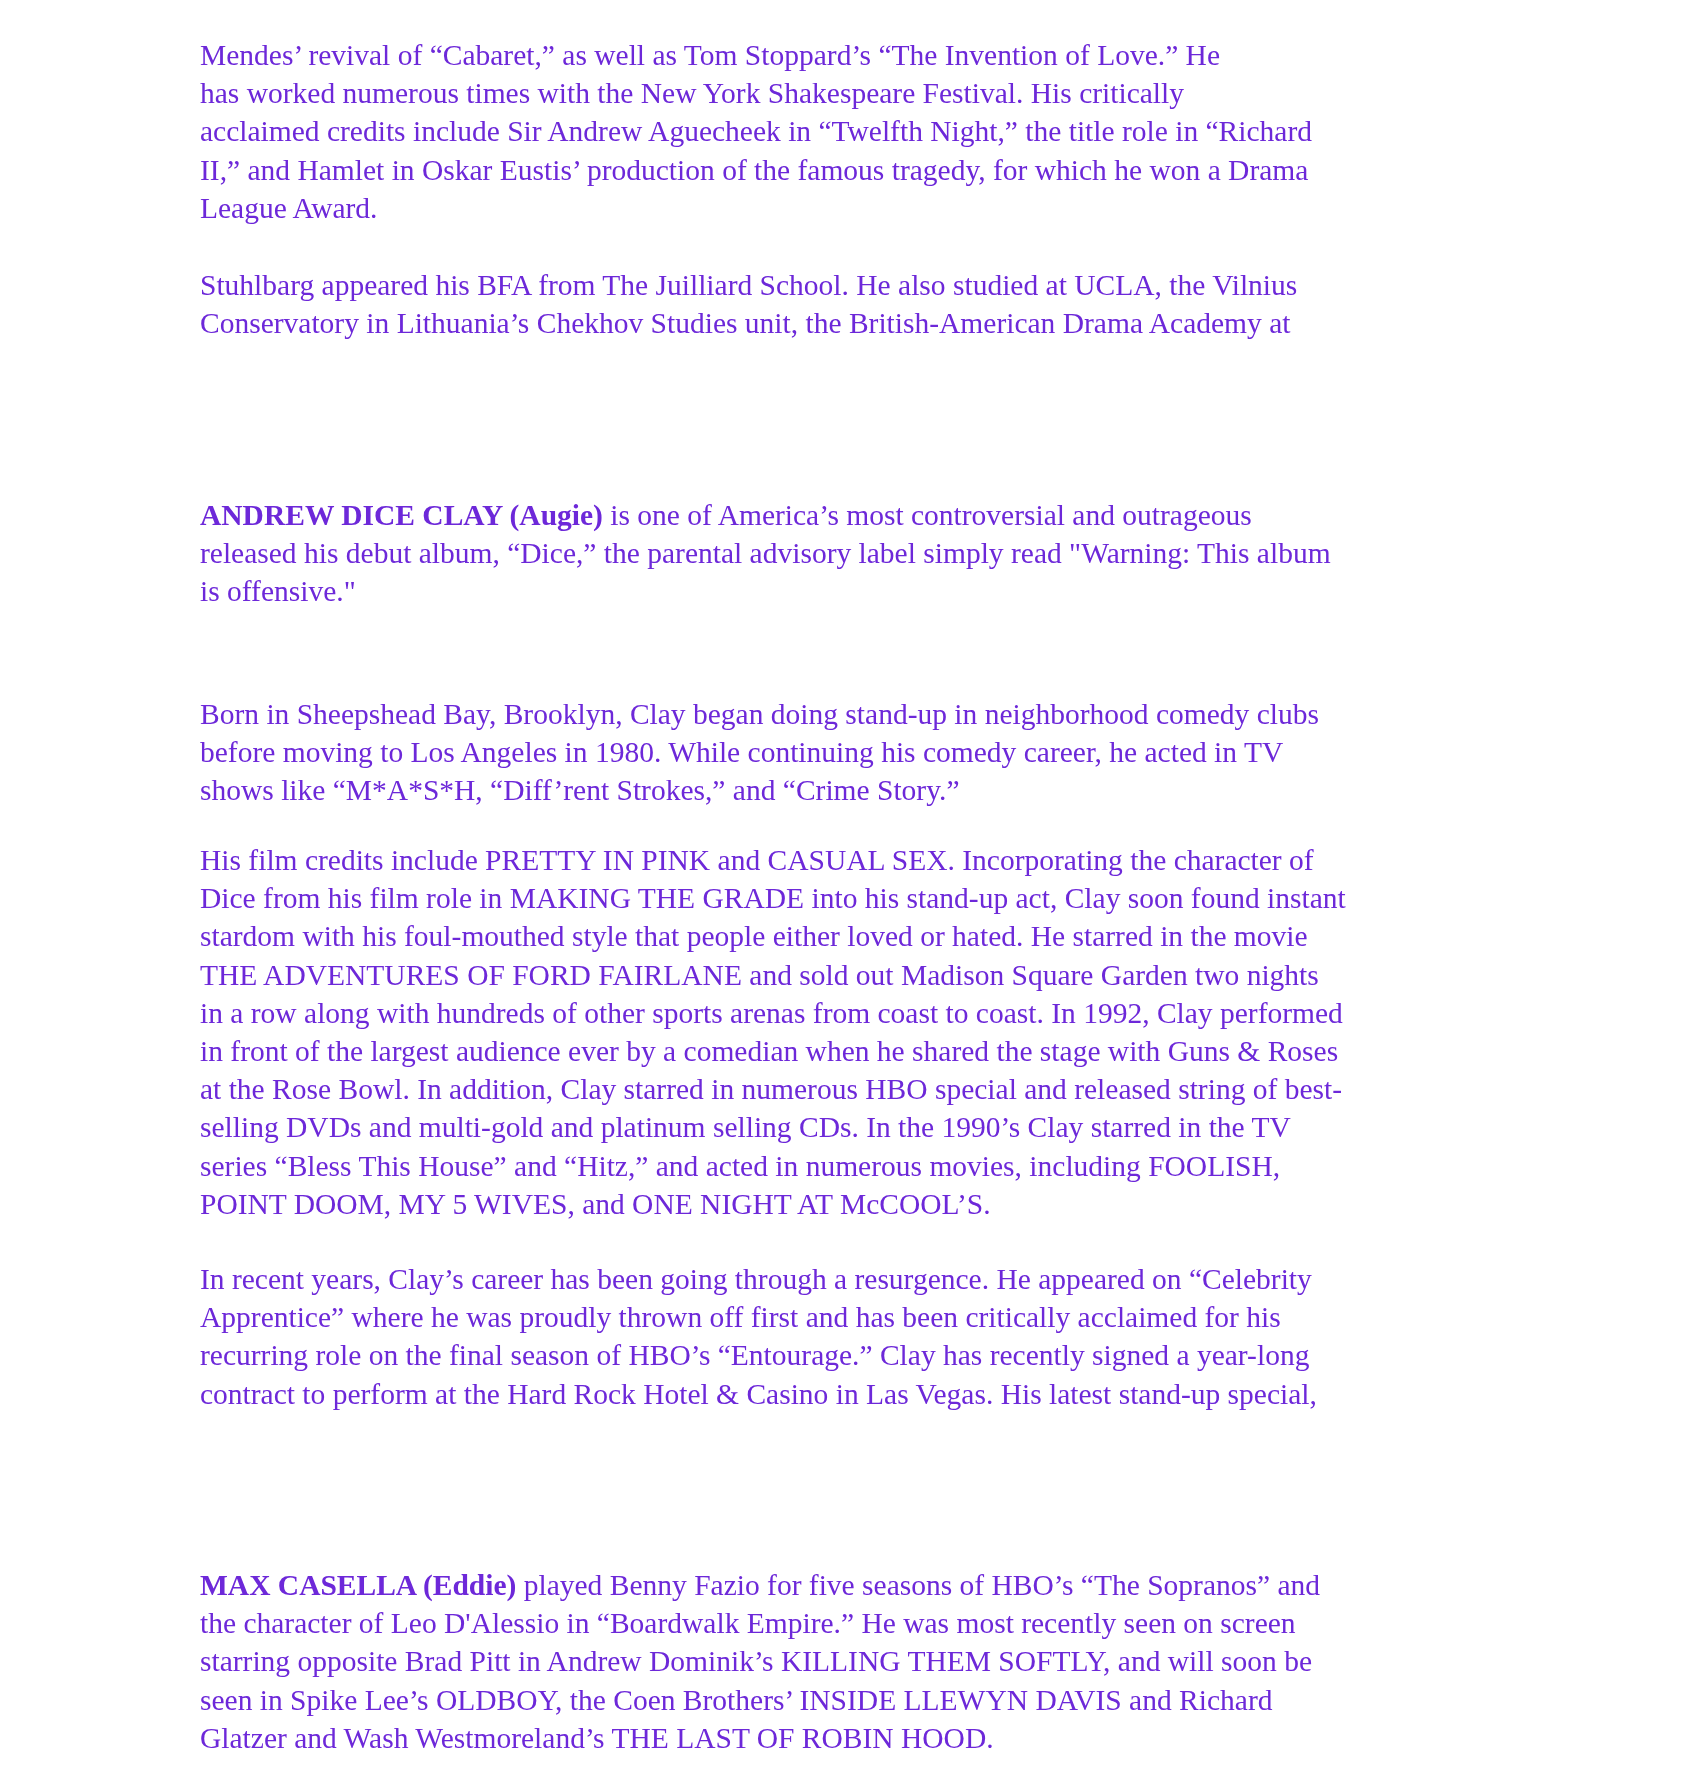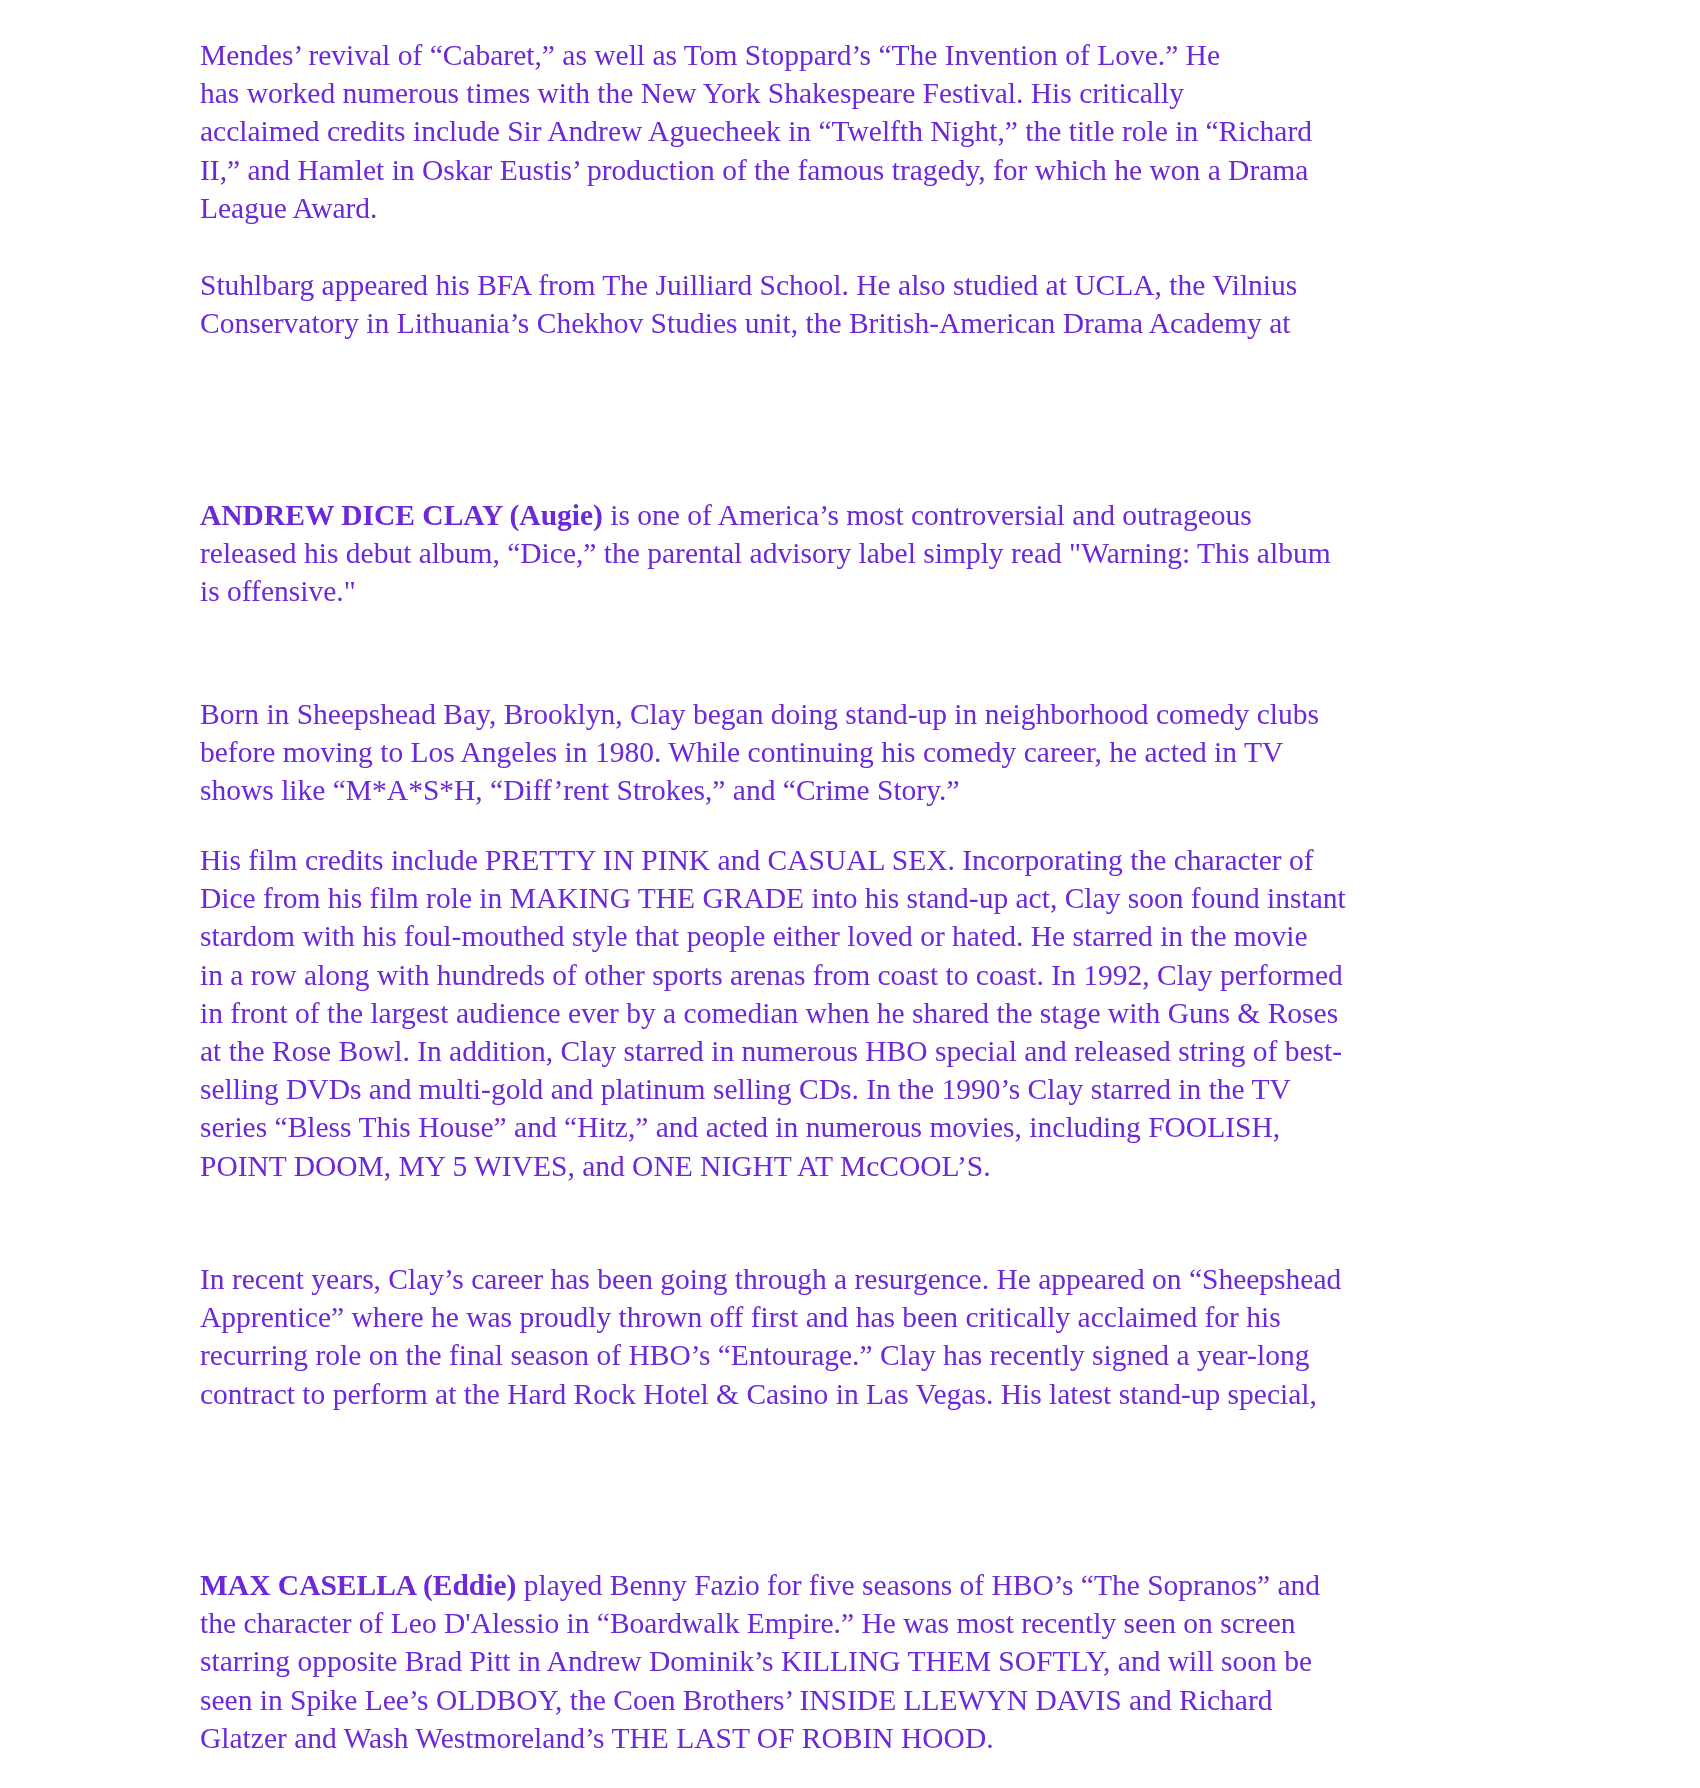--- a/index.html
+++ b/index.html
@@ -49,30 +49,31 @@
   <div class="para" id="p4">
     <span class="line">Born in Sheepshead Bay, Brooklyn, Clay began doing stand-up in neighborhood comedy clubs</span>
     <span class="line">before moving to Los Angeles in 1980. While continuing his comedy career, he acted in TV</span>
     <span class="line">shows like “M*A*S*H, “Diff’rent Strokes,” and “Crime Story.”</span>
   </div>
 
   <div class="para" id="p5">
     <span class="line">His film credits include PRETTY IN PINK and CASUAL SEX. Incorporating the character of</span>
     <span class="line">Dice from his film role in MAKING THE GRADE into his stand-up act, Clay soon found instant</span>
     <span class="line">stardom with his foul-mouthed style that people either loved or hated. He starred in the movie</span>
+    <span class="line">THE ADVENTURES OF FORD FAIRLANE and sold out Madison Square Garden two nights</span>
     <span class="line">in a row along with hundreds of other sports arenas from coast to coast. In 1992, Clay performed</span>
     <span class="line">in front of the largest audience ever by a comedian when he shared the stage with Guns &amp; Roses</span>
     <span class="line">at the Rose Bowl. In addition, Clay starred in numerous HBO special and released string of best-</span>
     <span class="line">selling DVDs and multi-gold and platinum selling CDs. In the 1990’s Clay starred in the TV</span>
     <span class="line">series “Bless This House” and “Hitz,” and acted in numerous movies, including FOOLISH,</span>
     <span class="line">POINT DOOM, MY 5 WIVES, and ONE NIGHT AT McCOOL’S.</span>
   </div>
 
   <div class="para" id="p6">
-    <span class="line">In recent years, Clay’s career has been going through a resurgence. He appeared on “Sheepshead</span>
+    <span class="line">In recent years, Clay’s career has been going through a resurgence. He appeared on “Celebrity</span>
     <span class="line">Apprentice” where he was proudly thrown off first and has been critically acclaimed for his</span>
     <span class="line">recurring role on the final season of HBO’s “Entourage.” Clay has recently signed a year-long</span>
     <span class="line">contract to perform at the Hard Rock Hotel &amp; Casino in Las Vegas. His latest stand-up special,</span>
   </div>
 
   <div class="para" id="p7">
     <span class="line"><span class="b">MAX CASELLA (Eddie)</span><span> played Benny Fazio for five seasons of HBO’s “The Sopranos” and</span></span>
     <span class="line">the character of Leo D'Alessio in “Boardwalk Empire.” He was most recently seen on screen</span>
     <span class="line">starring opposite Brad Pitt in Andrew Dominik’s KILLING THEM SOFTLY, and will soon be</span>
     <span class="line">seen in Spike Lee’s OLDBOY, the Coen Brothers’ INSIDE LLEWYN DAVIS and Richard</span>

